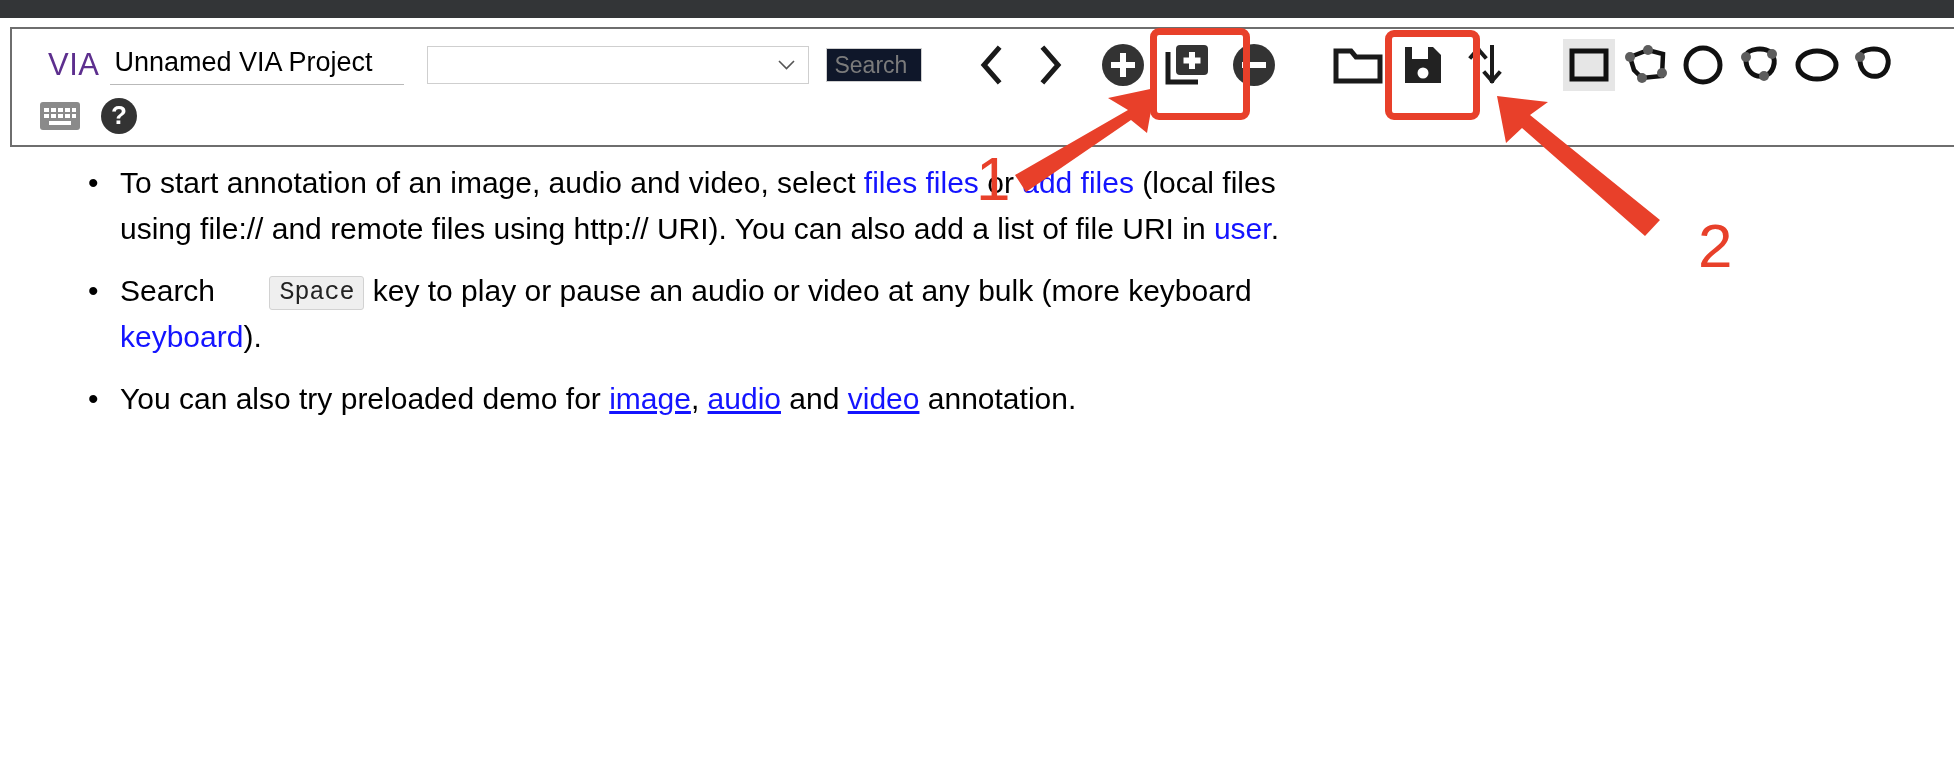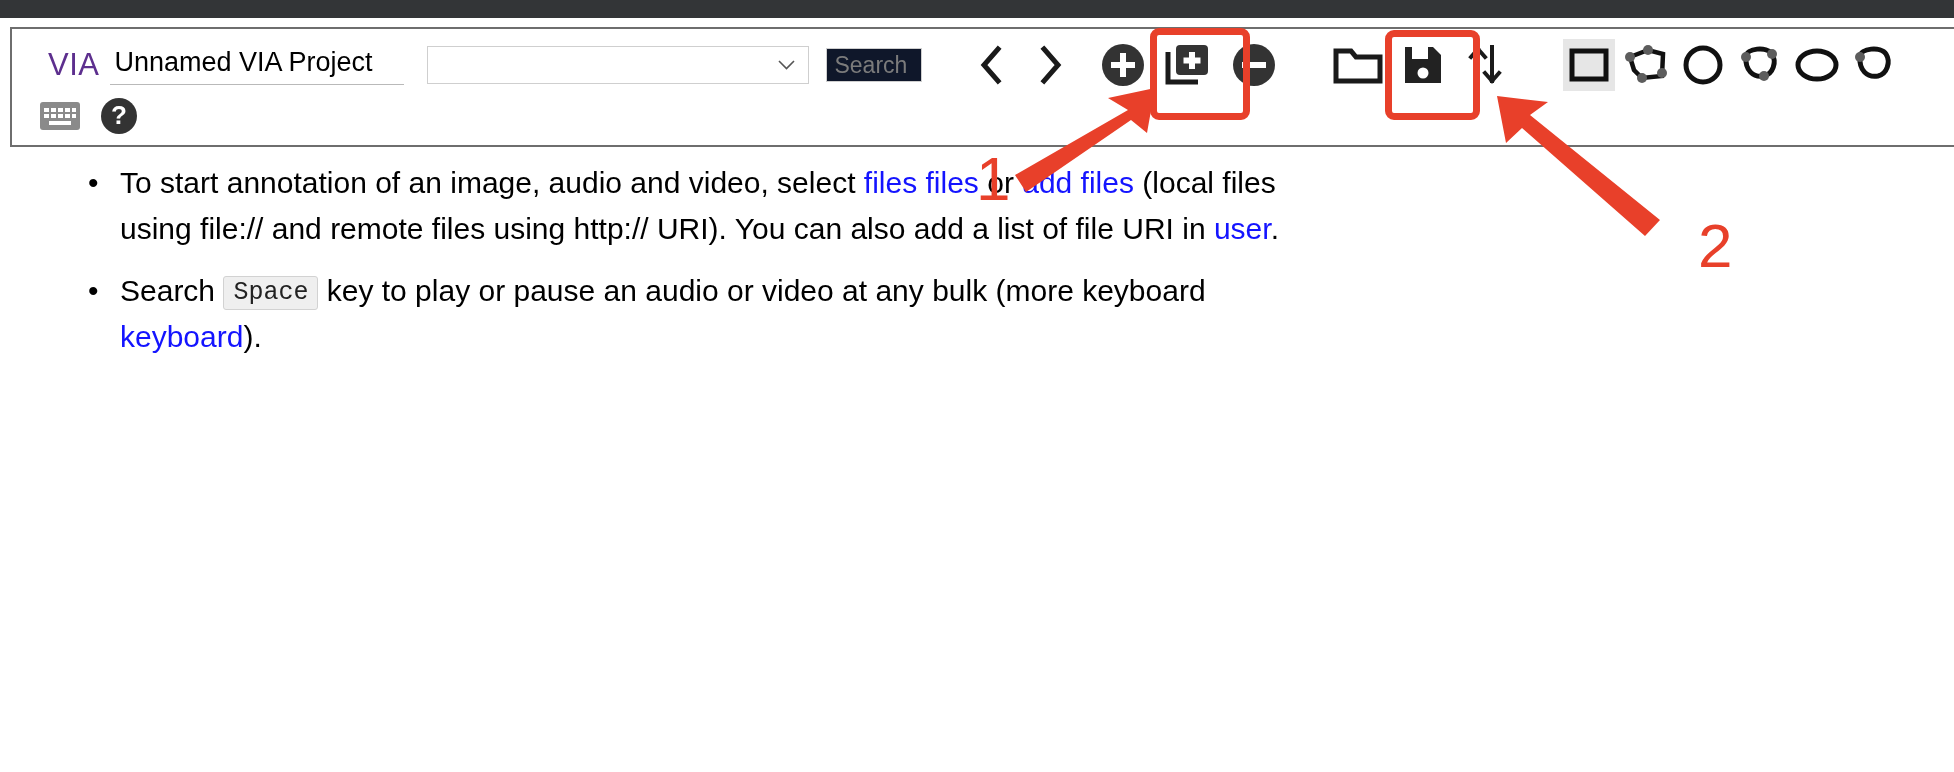--- a/index.html
+++ b/index.html
@@ -192,20 +192,21 @@
     display: inline-block;
     background: #efefef;
     border: 1px solid #d2d2d2;
     border-radius: 3px;
     font-family: "Liberation Mono", monospace;
     font-size: 25px;
     line-height: 30px;
     padding: 1px 9px;
     color: #222;
     vertical-align: 2px;
+    margin-left: 46px;
   }
 
   
   .overlay {
     position: absolute;
     top: 0; left: 0;
     width: 1954px;
     height: 772px;
     pointer-events: none;
   }
@@ -384,20 +385,21 @@
       </svg>
     </span>
   </div>
 
 </div>
 
 <div class="content">
   <ul class="help-list" id="help-list">
       <li><span>To start annotation of an image, audio and video, select </span><a class="lnk" href="#">files files</a><span> or </span><a class="lnk" href="#">add files</a><span> (local files using file:// and remote files using http:// URI). You can also add a list of file URI in </span><a class="lnk" href="#">user</a><span>.</span></li>
       <li><span>Search </span><span class="kbd">Space</span><span> key to play or pause an audio or video at any bulk (more keyboard </span><a class="lnk" href="#">keyboard</a><span>).</span></li>
+      <li><span>You can also try preloaded demo for </span><a class="lnk ul" href="#">image</a><span>, </span><a class="lnk ul" href="#">audio</a><span> and </span><a class="lnk ul" href="#">video</a><span> annotation.</span></li>
     </ul>
 </div>
 
 <div class="overlay">
 
   <div class="anno-box anno-box-1"></div>
   <div class="anno-box anno-box-2"></div>
 
   <svg width="1954" height="772" style="position:absolute;top:0;left:0;">
 

